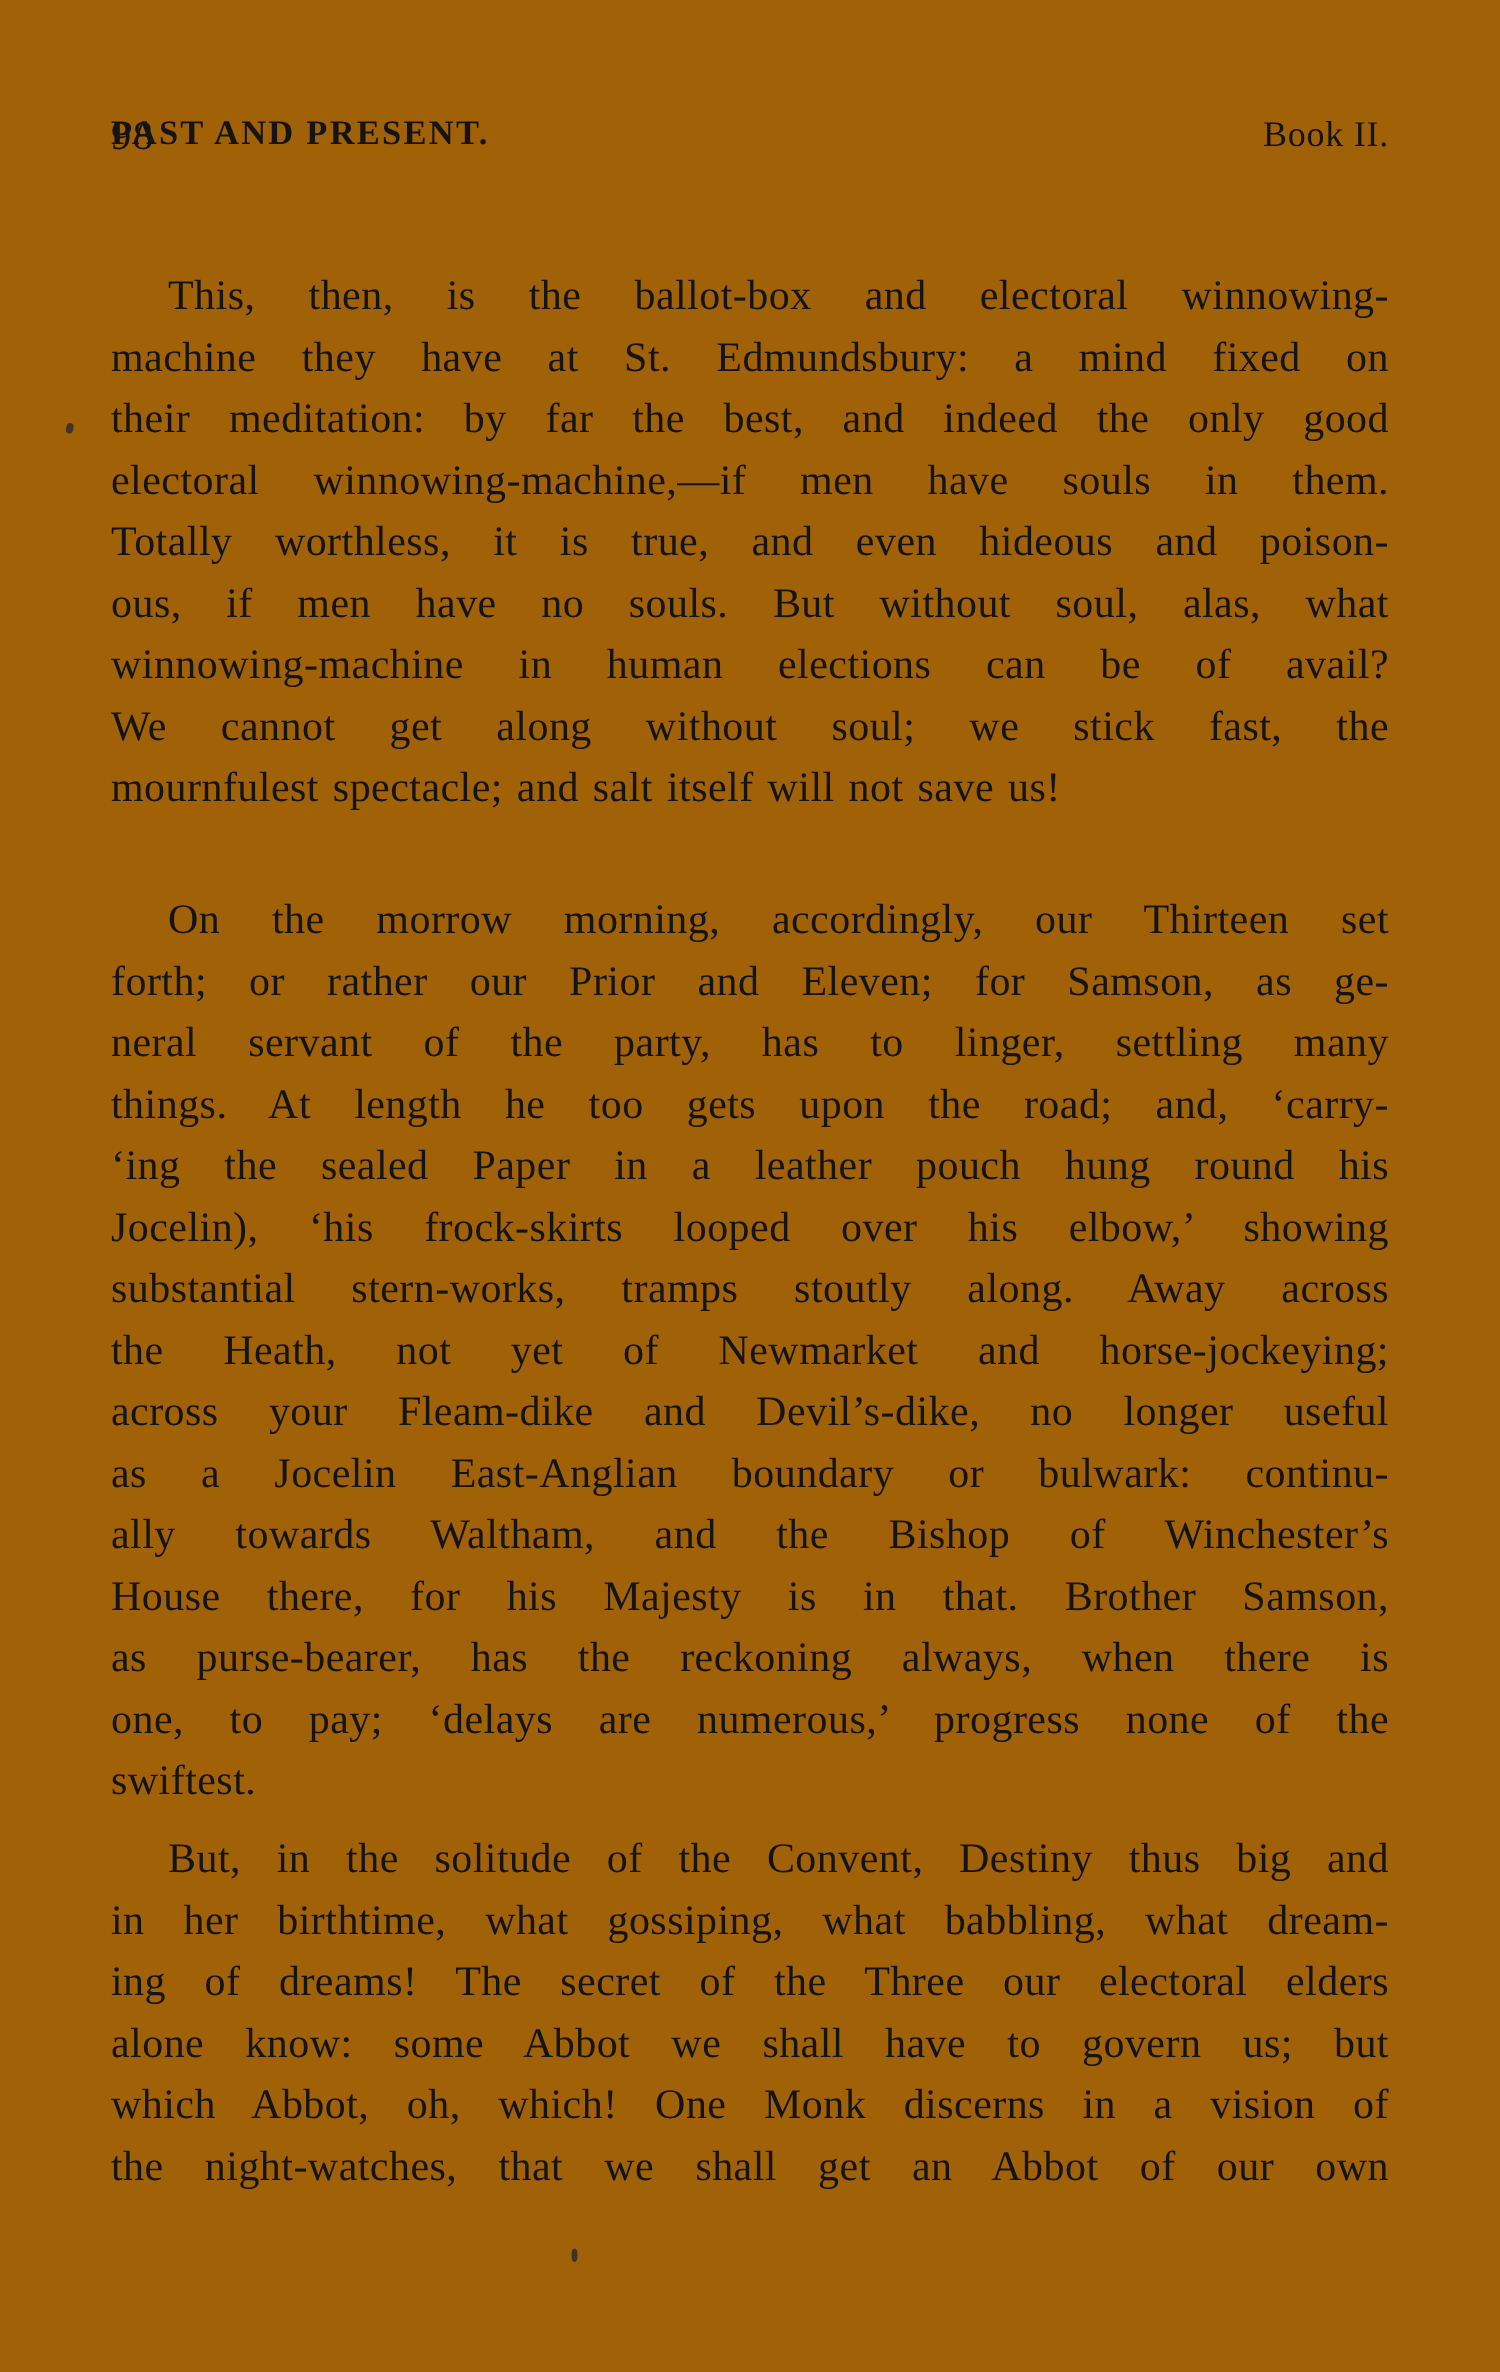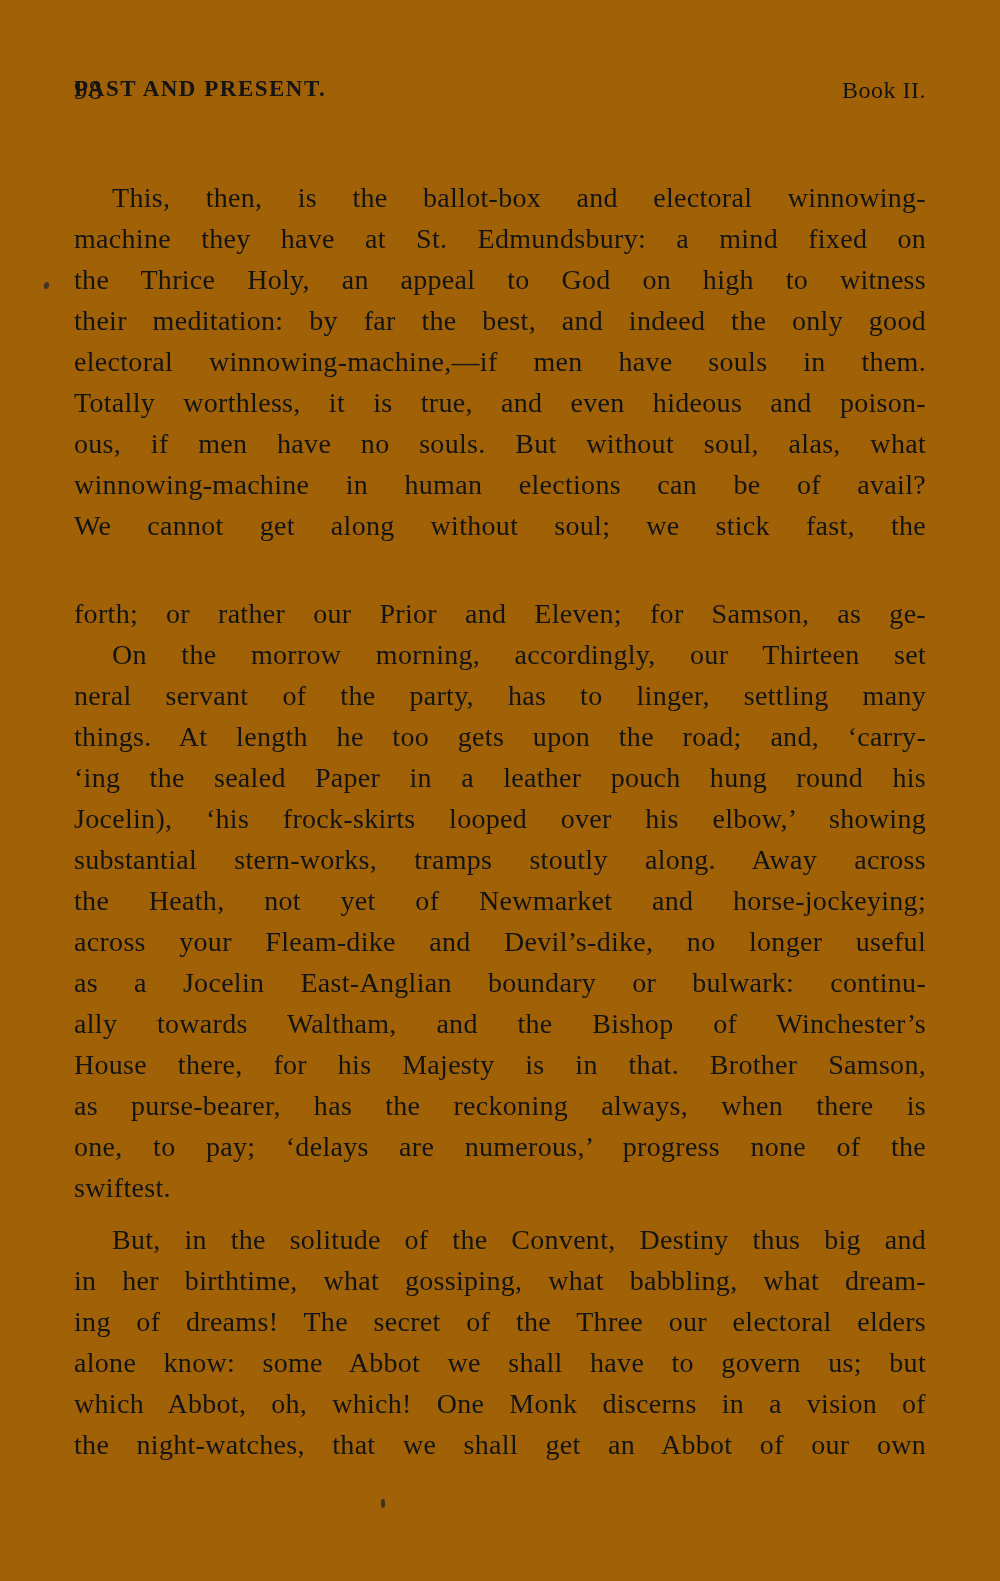--- a/index.html
+++ b/index.html
@@ -73,31 +73,31 @@
     <span class="page-num">98</span>
     <span class="running-title">PAST AND PRESENT.</span>
     <span class="book-label">Book II.</span>
   </div>
 
   <div class="text-block">
 
   <div class="para">
         <div class="line first"><span>This, then, is the ballot-box and electoral winnowing-</span></div>
         <div class="line"><span>machine they have at St. Edmundsbury: a mind fixed on</span></div>
-        <div class="line"><span>the Thrice Holy, an appeal to God on high to witness</span></div>
         <div class="line"><span>their meditation: by far the best, and indeed the only good</span></div>
         <div class="line"><span>electoral winnowing-machine,—if men have souls in them.</span></div>
         <div class="line"><span>Totally worthless, it is true, and even hideous and poison-</span></div>
         <div class="line"><span>ous, if men have no souls. But without soul, alas, what</span></div>
         <div class="line"><span>winnowing-machine in human elections can be of avail?</span></div>
         <div class="line"><span>We cannot get along without soul; we stick fast, the</span></div>
+        <div class="line last-left"><span>mournfulest spectacle; and salt itself will not save us!</span></div>
       </div>
       <div class="para gap-large">
+        <div class="line first"><span>On the morrow morning, accordingly, our Thirteen set</span></div>
         <div class="line"><span>forth; or rather our Prior and Eleven; for Samson, as ge-</span></div>
-        <div class="line first"><span>On the morrow morning, accordingly, our Thirteen set</span></div>
         <div class="line"><span>neral servant of the party, has to linger, settling many</span></div>
         <div class="line"><span>things. At length he too gets upon the road; and, ‘carry-</span></div>
         <div class="line"><span>‘ing the sealed Paper in a leather pouch hung round his</span></div>
         <div class="line"><span>Jocelin), ‘his frock-skirts looped over his elbow,’ showing</span></div>
         <div class="line"><span>substantial stern-works, tramps stoutly along. Away across</span></div>
         <div class="line"><span>the Heath, not yet of Newmarket and horse-jockeying;</span></div>
         <div class="line"><span>across your Fleam-dike and Devil’s-dike, no longer useful</span></div>
         <div class="line"><span>as a Jocelin East-Anglian boundary or bulwark: continu-</span></div>
         <div class="line"><span>ally towards Waltham, and the Bishop of Winchester’s</span></div>
         <div class="line"><span>House there, for his Majesty is in that. Brother Samson,</span></div>

